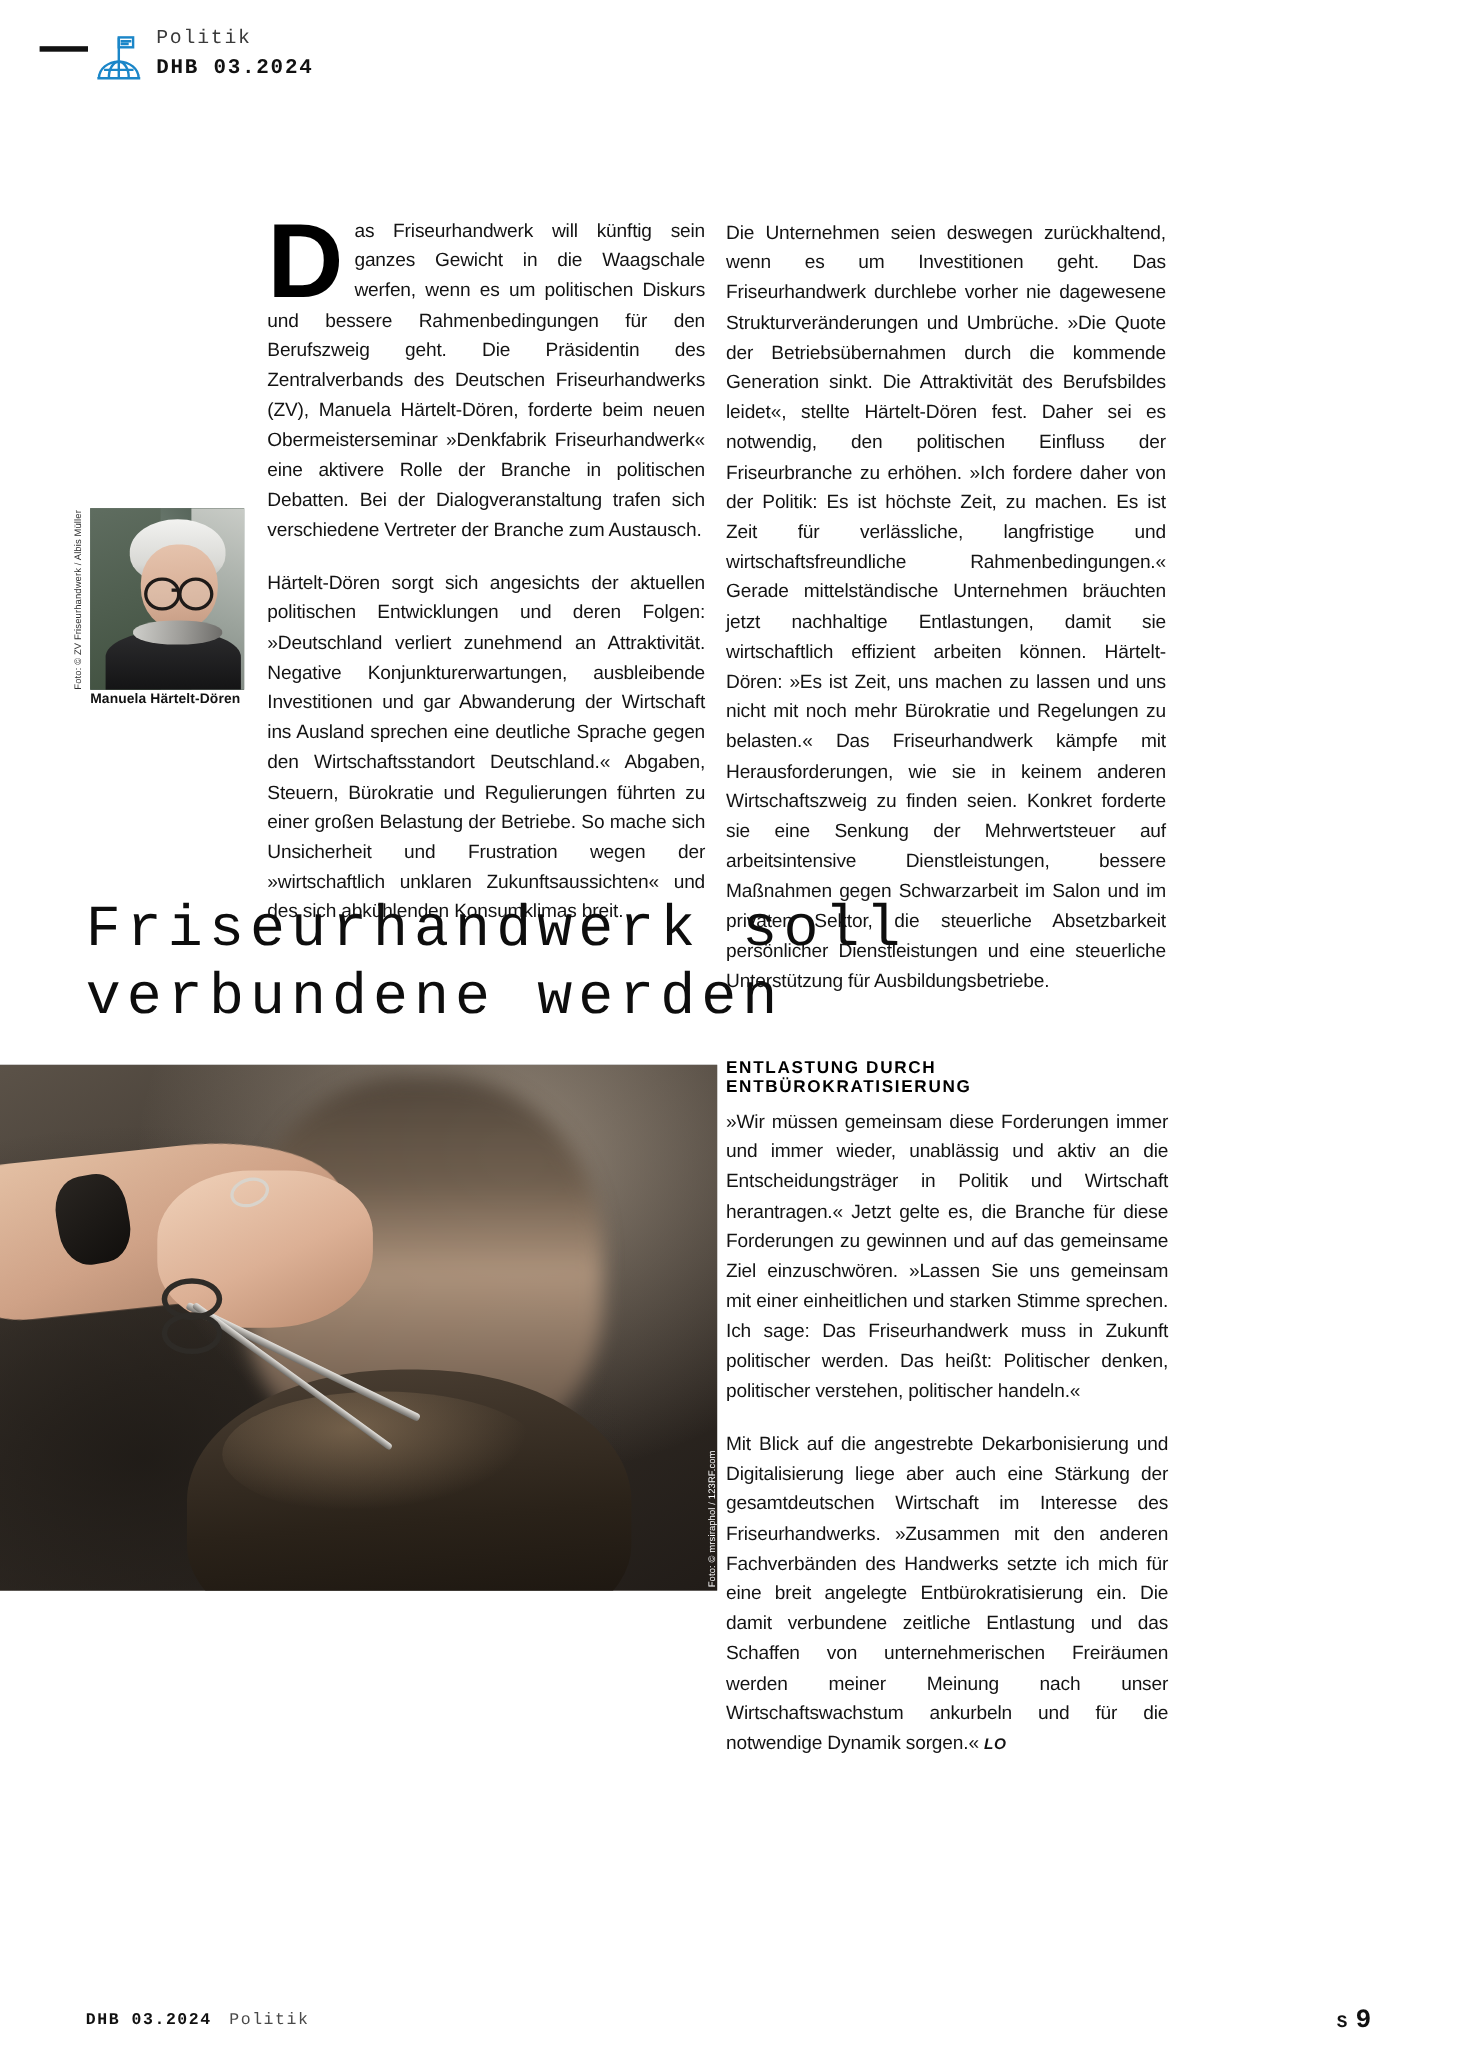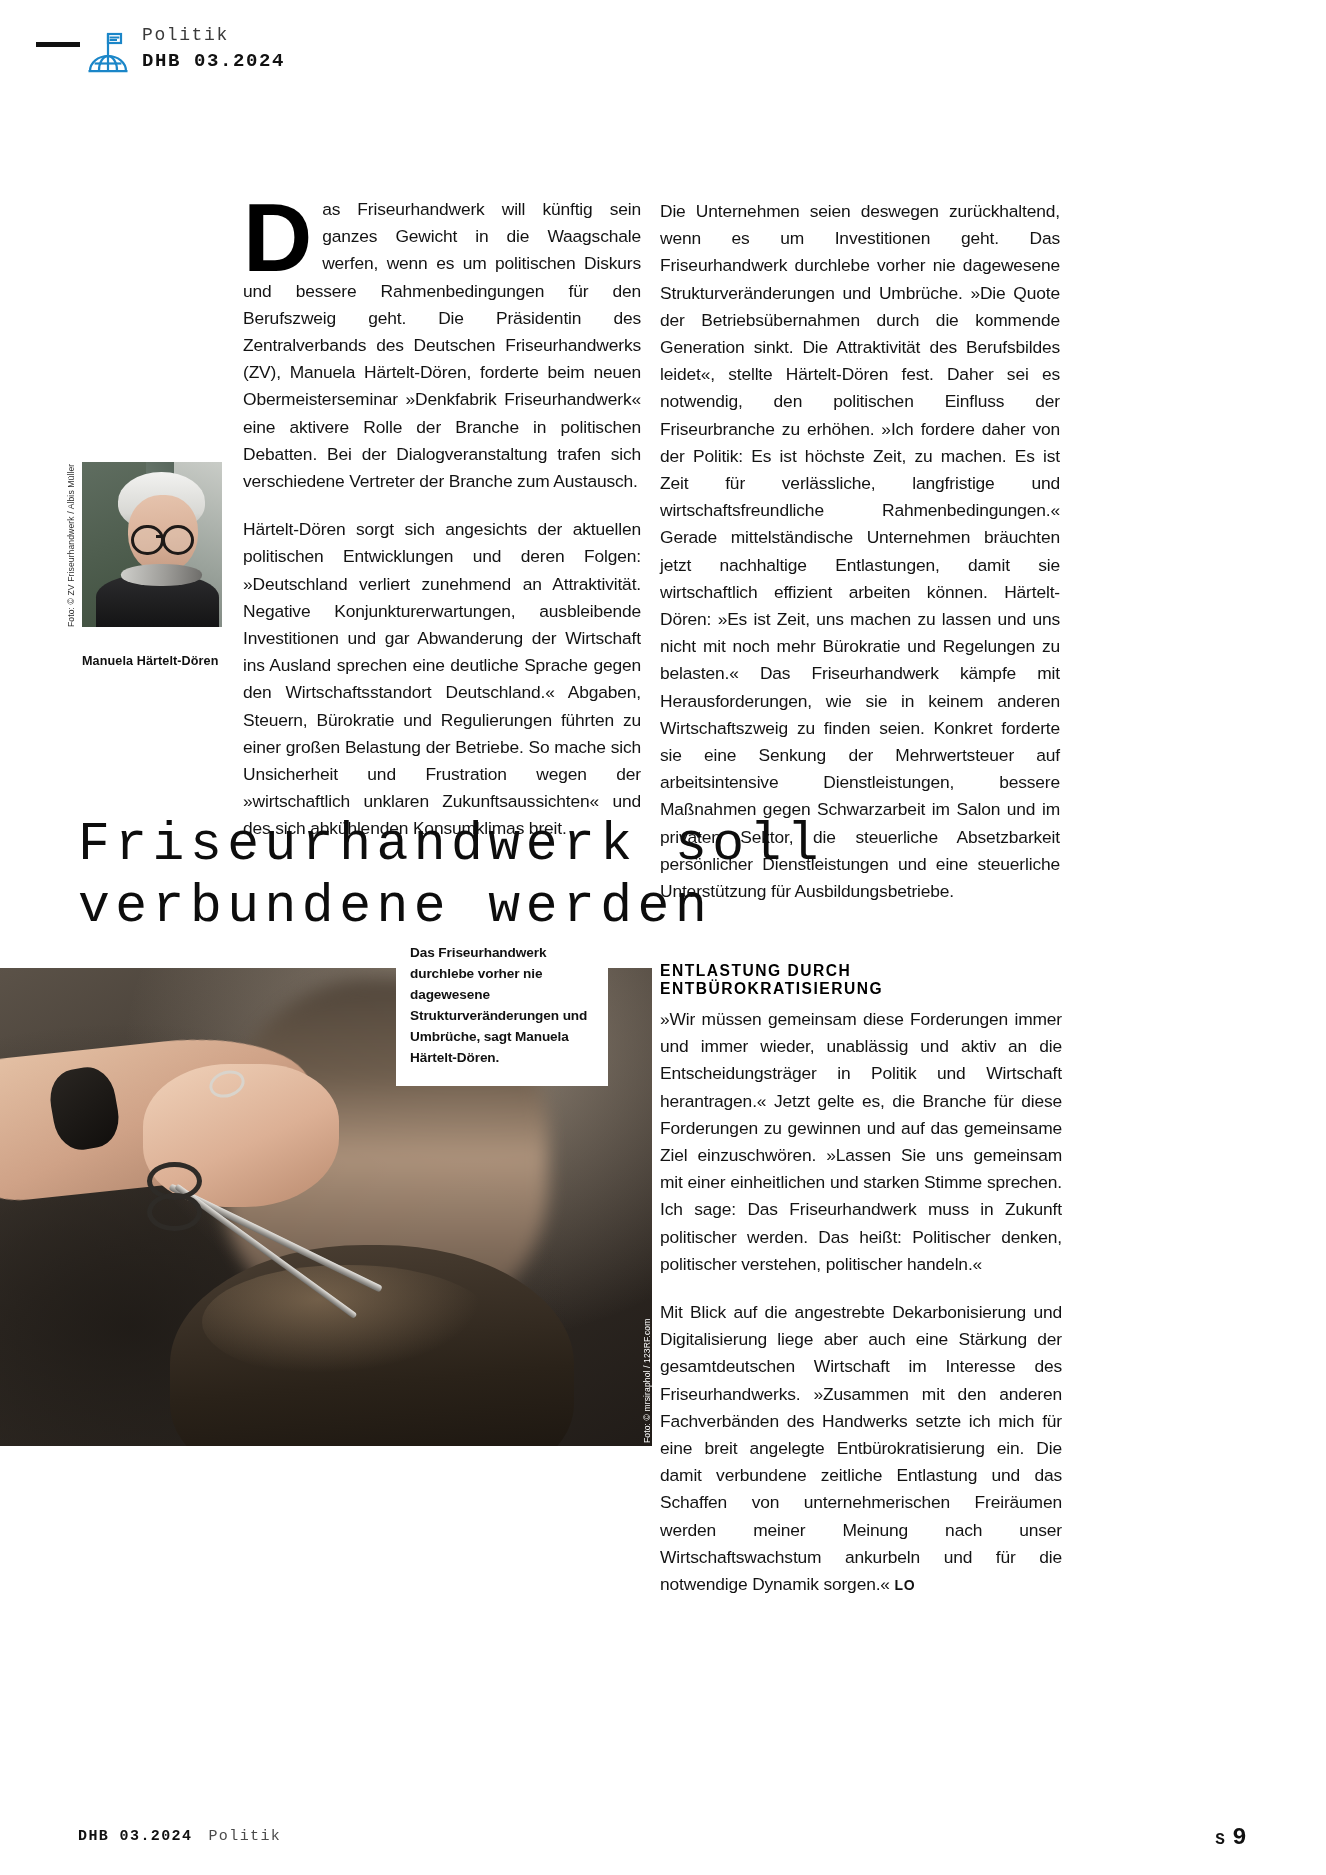--- a/index.html
+++ b/index.html
@@ -166,21 +166,21 @@
     background: linear-gradient(95deg, #cfcfcb 0%, #9d9c98 55%, #6d6c69 100%);
   }
   .portrait .body {
     position: absolute;
     left: 10%; bottom: 0;
     width: 88%; height: 32%;
     border-radius: 44% 44% 0 0;
     background: linear-gradient(180deg, #2c2c2e 0%, #141415 100%);
   }
   .portrait-caption {
-    margin-top: 27px;
+    margin-top: 1px;
     font-family: "Liberation Sans", sans-serif;
     font-size: 12.6px;
     font-weight: bold;
     letter-spacing: 0.1px;
     color: #111111;
   }
   .photo-credit-vert {
     position: absolute;
     left: 64px;
     top: 462px;
@@ -367,20 +367,21 @@
   .subhead {
     font-family: "Liberation Sans", sans-serif;
     font-size: 15.6px;
     font-weight: bold;
     letter-spacing: 1.5px;
     color: #000000;
     margin: 0 0 8px 0;
     text-transform: uppercase;
   }
   .sig {
+    font-style: italic;
     font-weight: bold;
     font-size: 14px;
     letter-spacing: 0.5px;
   }
 
   
   .footer {
     position: absolute;
     left: 78px;
     top: 1828px;
@@ -485,23 +486,20 @@
     <div class="scissorA"></div>
     <div class="scissorB"></div>
     <div class="loopA"></div>
     <div class="loopB"></div>
   </div>
 
   <div class="salon-credit-vert">
     <span>Foto: © mrsiraphol / 123RF.com</span>
   </div>
 
-  <div class="pullquote">
-    <p>Das Friseurhandwerk durchlebe vorher nie dagewesene Strukturveränderungen und Umbrüche, sagt Manuela Härtelt-Dören.</p>
-  </div>
 
   <div class="col-lower-right">
     <h2 class="subhead">Entlastung durch Entbürokratisierung</h2>
     <p class="body-p">»Wir müssen gemeinsam diese Forderungen immer und immer wieder, unablässig und aktiv an die Entscheidungsträger in Politik und Wirtschaft herantragen.« Jetzt gelte es, die Branche für diese Forderungen zu gewinnen und auf das gemeinsame Ziel einzuschwören. »Lassen Sie uns gemeinsam mit einer einheitlichen und starken Stimme sprechen. Ich sage: Das Friseurhandwerk muss in Zukunft politischer werden. Das heißt: Politischer denken, politischer verstehen, politischer handeln.«</p>
     <p class="body-p"><span>Mit Blick auf die angestrebte Dekarbonisierung und Digitalisierung liege aber auch eine Stärkung der gesamtdeutschen Wirtschaft im Interesse des Friseurhandwerks. »Zusammen mit den anderen Fachverbänden des Handwerks setzte ich mich für eine breit angelegte Entbürokratisierung ein. Die damit verbundene zeitliche Entlastung und das Schaffen von unternehmerischen Freiräumen werden meiner Meinung nach unser Wirtschaftswachstum ankurbeln und für die notwendige Dynamik sorgen.«</span> <span class="sig">LO</span></p>
   </div>
 
   <div class="footer">
     <div class="footer-left">
       <b>DHB 03.2024</b><i>Politik</i>

